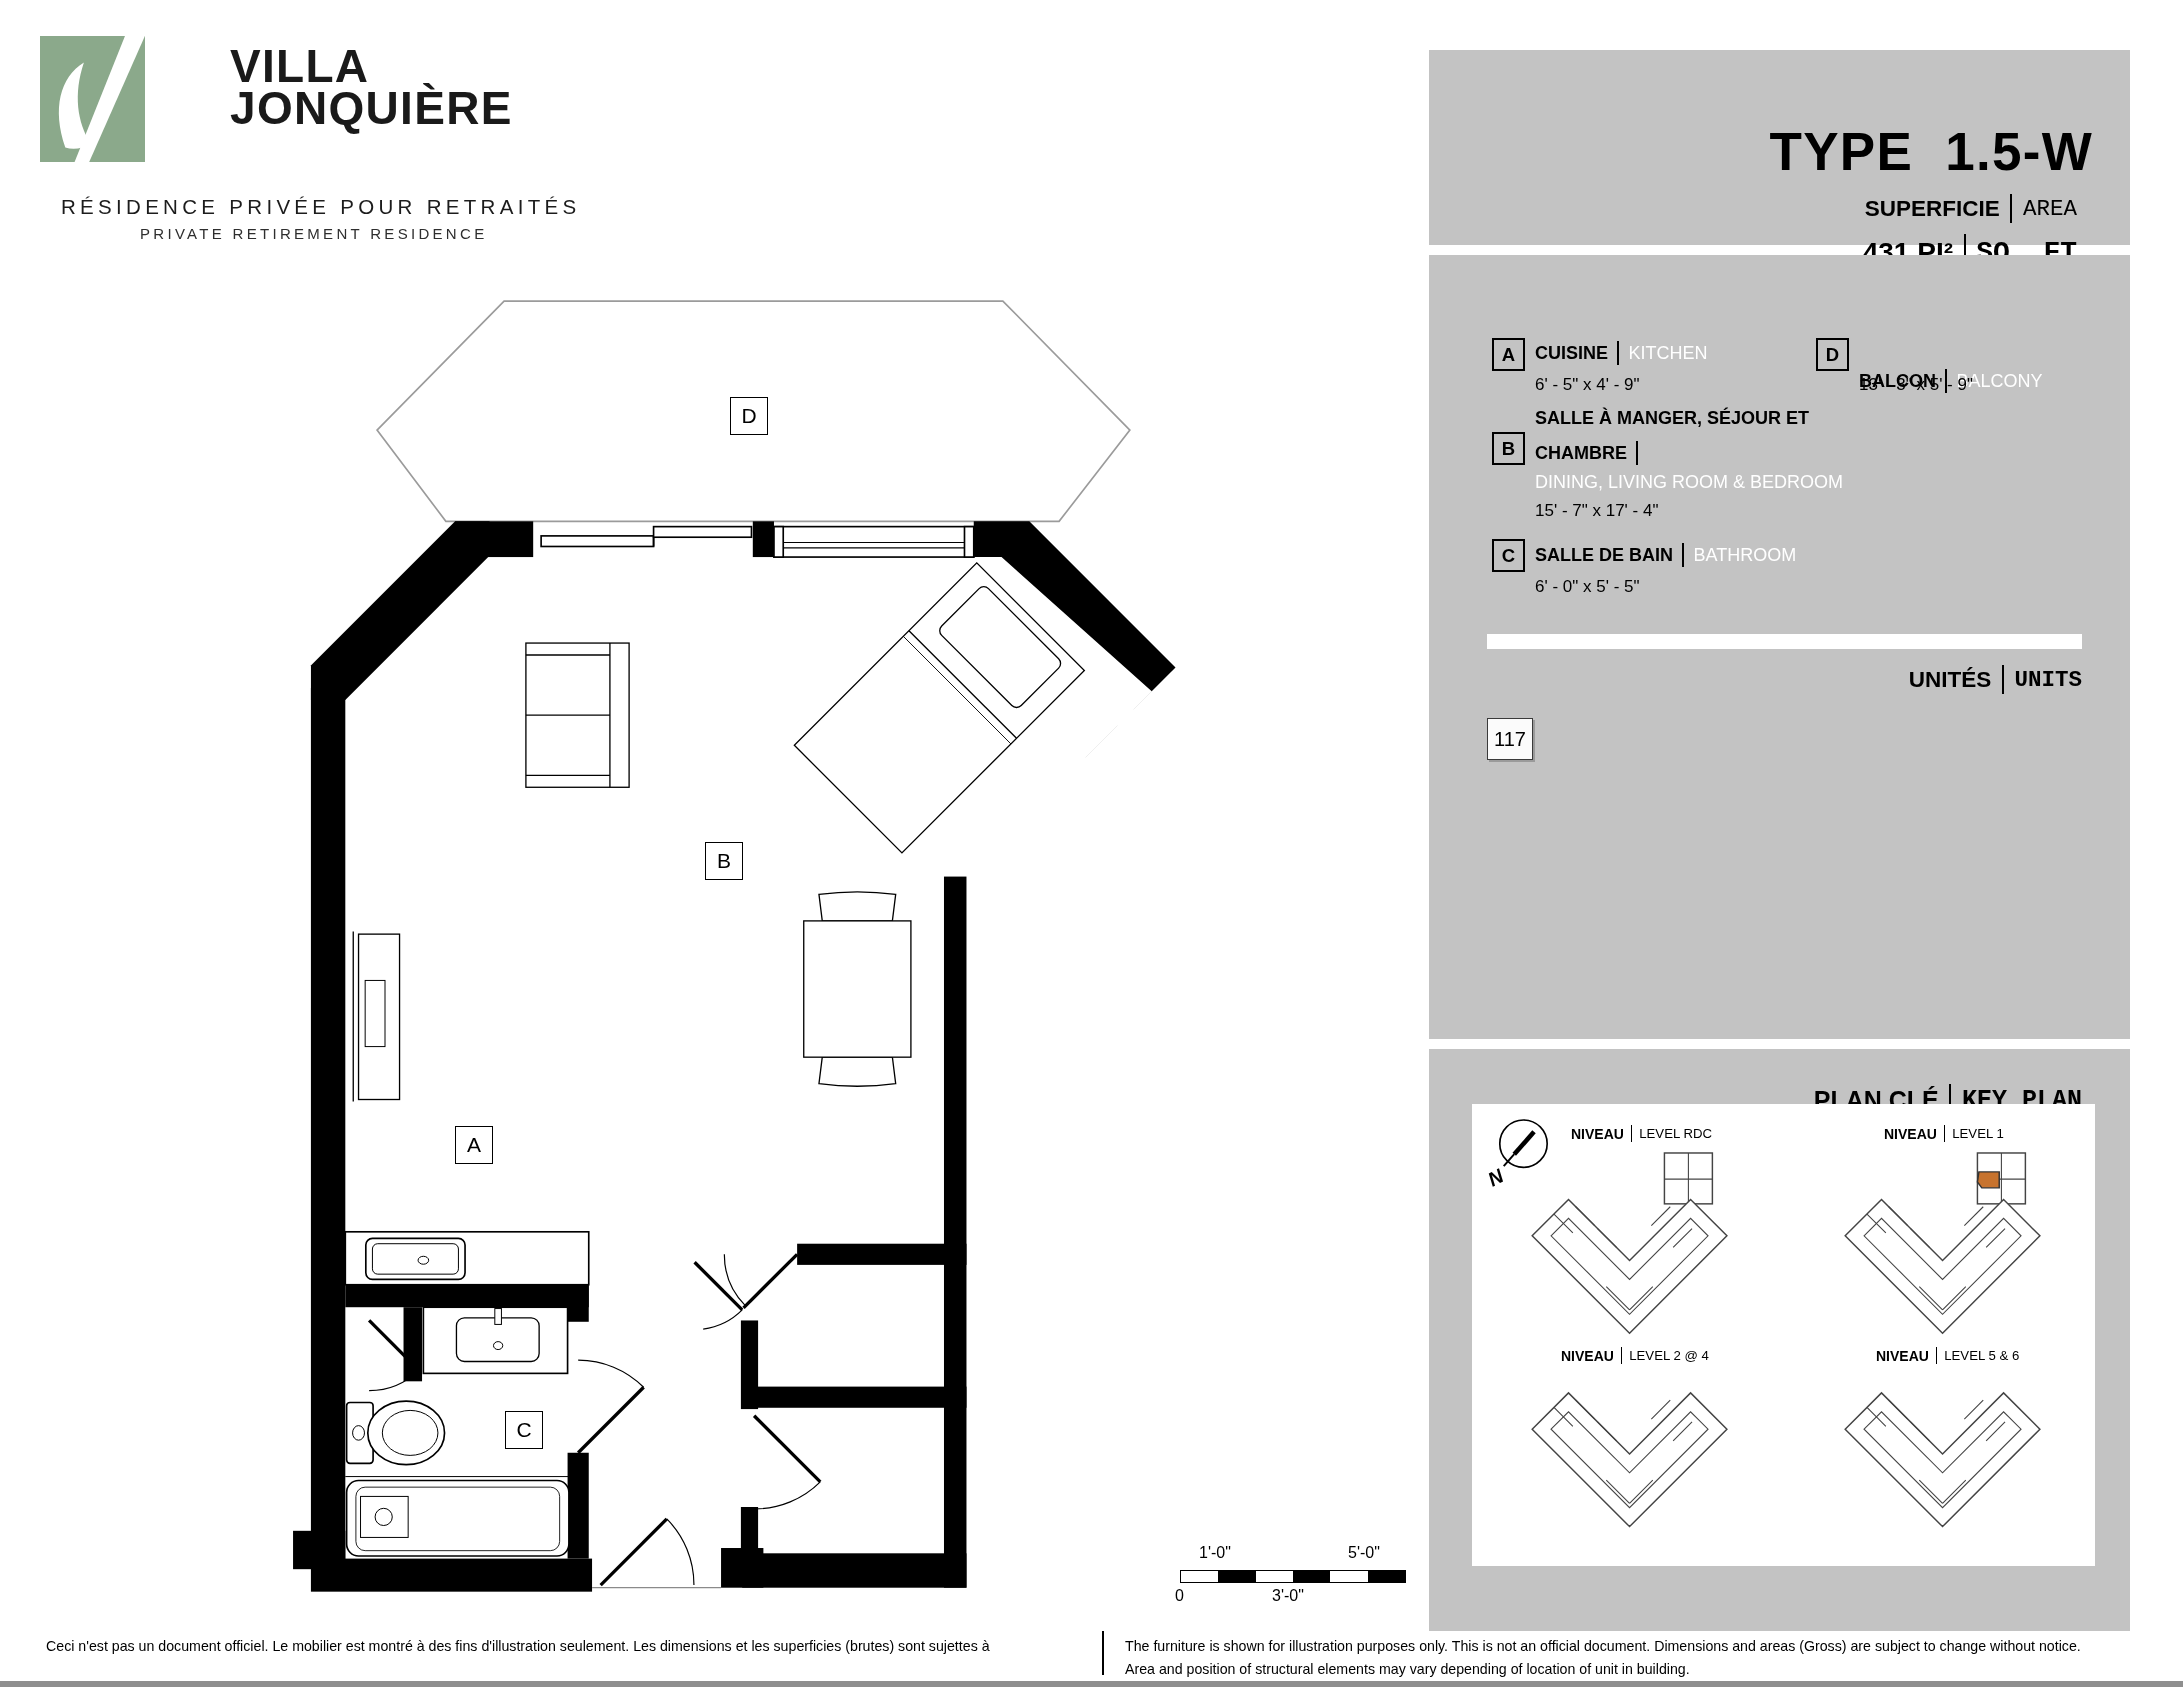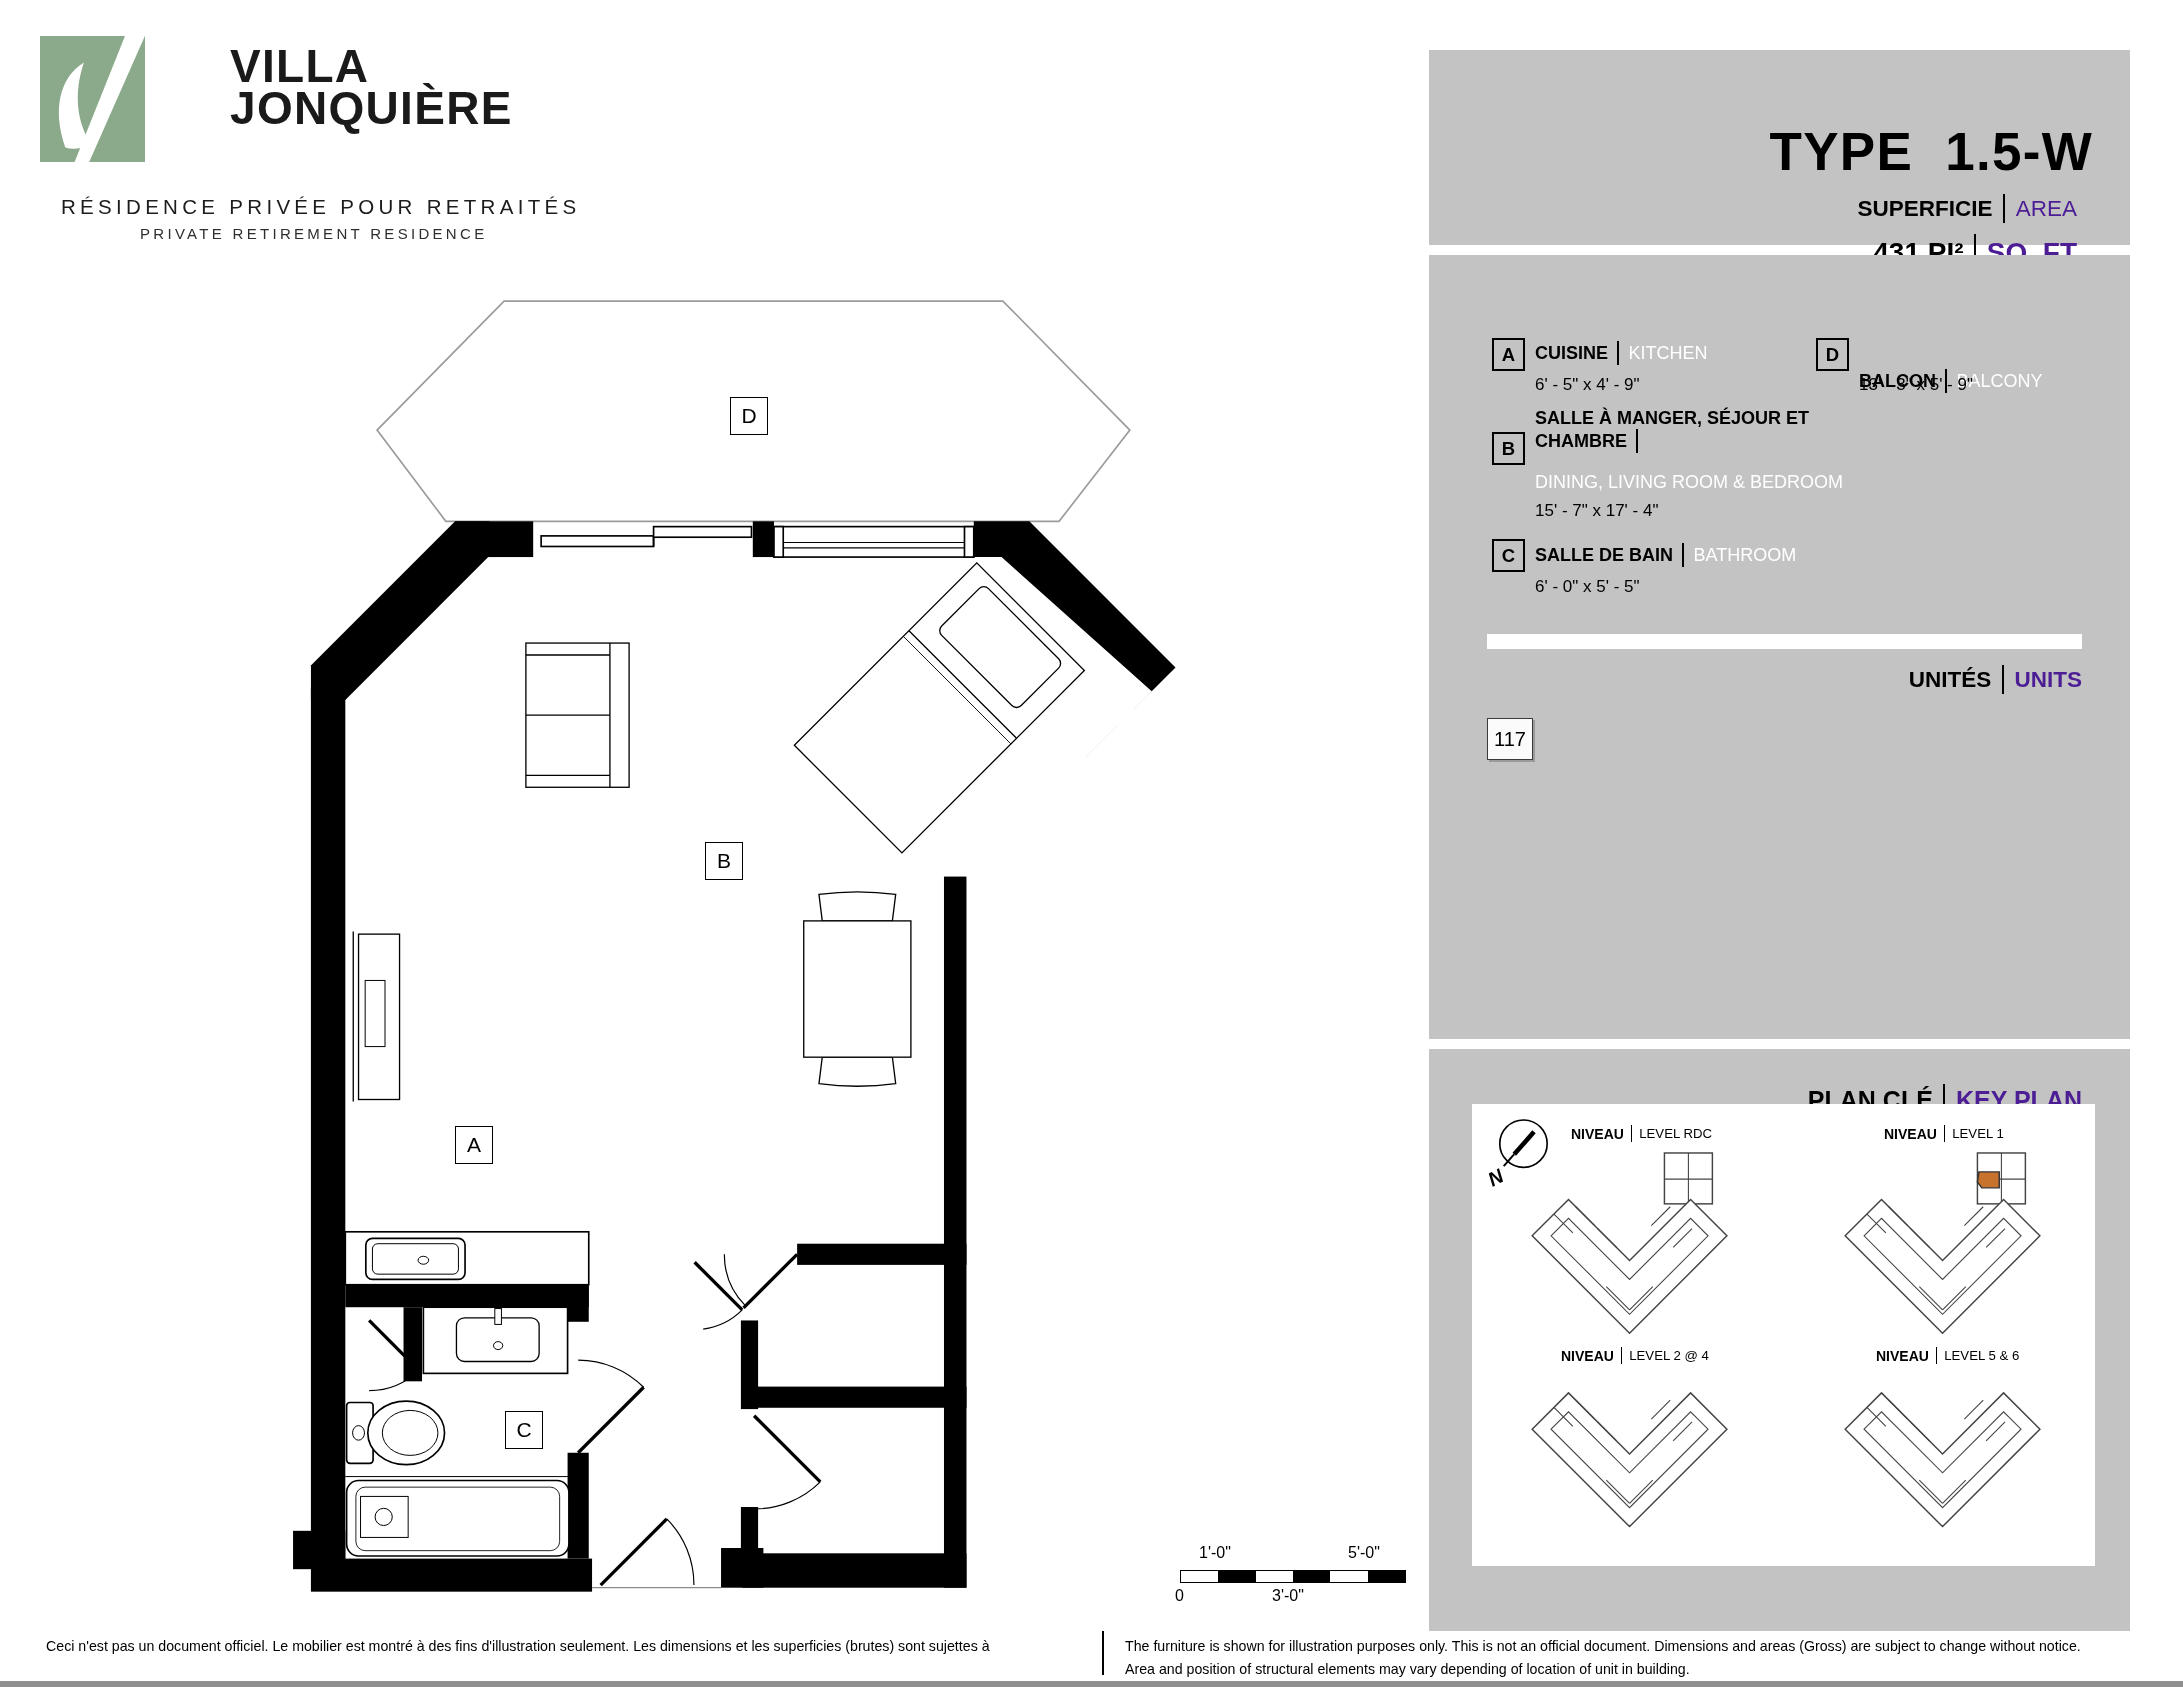--- a/index.html
+++ b/index.html
@@ -14,21 +14,21 @@
   #logo-tag-fr{left:61px;top:195px;font-size:20.5px;letter-spacing:4.3px;color:#1c1c1c;}
   #logo-tag-en{left:140px;top:225px;font-size:15px;letter-spacing:3.3px;color:#2e2e2e;}
   
   .panel{background:#C3C3C3;}
   #panel-header{left:1429px;top:50px;width:701px;height:195px;}
   #panel-legend{left:1429px;top:255px;width:701px;height:784px;}
   #panel-keyplan{left:1429px;top:1049px;width:701px;height:582px;}
   #type-title{right:37px;left:auto;top:71px;font-size:53px;font-weight:bold;letter-spacing:1.3px;white-space:pre;position:absolute;}
   .pair{display:flex;align-items:center;}
   .vbar{width:2px;background:#000;}
-  .wtxt{color:#4c1d95;}
+  .wtxt{color:#000000;font-family:Liberation Mono, monospace;}
   #superficie-line{position:absolute;right:53px;top:144px;gap:10.6px;}
   #superficie-line span{font-size:22.5px;}
   #superficie-line .vbar{height:29px;}
   #area-line{position:absolute;right:53px;top:184px;gap:10.6px;}
   #area-line span{font-size:28px;font-weight:bold;}
   #area-line .vbar{height:37px;}
   
   .lbox{position:absolute;width:29px;height:29px;border:2px solid #000;display:flex;align-items:center;justify-content:center;font-size:18.5px;font-weight:bold;background:transparent;}
   .ltitle{position:absolute;gap:9.3px;}
   .ltitle .fr{font-size:18px;font-weight:bold;}
@@ -222,21 +222,21 @@
   <div class="ltitle pair" style="left:430px;top:86px;margin-top:28px;">
     <span class="fr">BALCON</span>
     <span class="vbar"></span>
     <span class="en">BALCONY</span>
   </div>
   <div class="ldim" style="left:430px;top:120px;">13' - 3" x 5' - 9"</div>
 
   <div class="lbox" style="left:63px;top:177px;">B</div>
   <div class="ltitle" style="left:106px;top:153px;position:absolute;">
     <div class="fr">SALLE À MANGER, SÉJOUR ET</div>
-    <div class="pair" style="gap:9.3px;">
+    <div class="pair" style="gap:9.3px;margin-top:12px;">
       <span class="fr">CHAMBRE</span>
       <span class="vbar" style="height:24px;"></span>
     </div>
   </div>
   <div class="ltitle" style="left:106px;top:217px;position:absolute;">
     <span class="en">DINING, LIVING ROOM &amp; BEDROOM</span>
   </div>
   <div class="ldim" style="left:106px;top:246px;">15' - 7" x 17' - 4"</div>
 
   <div class="lbox" style="left:63px;top:284px;">C</div>

